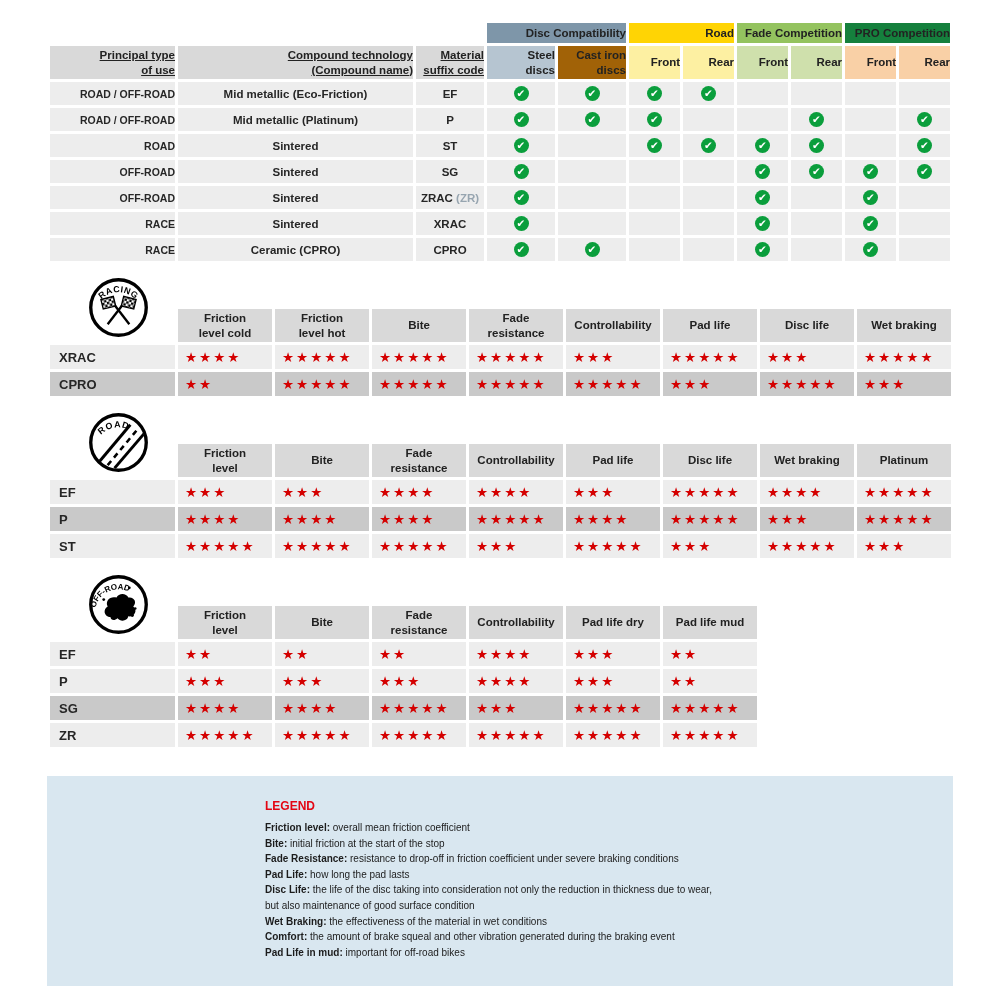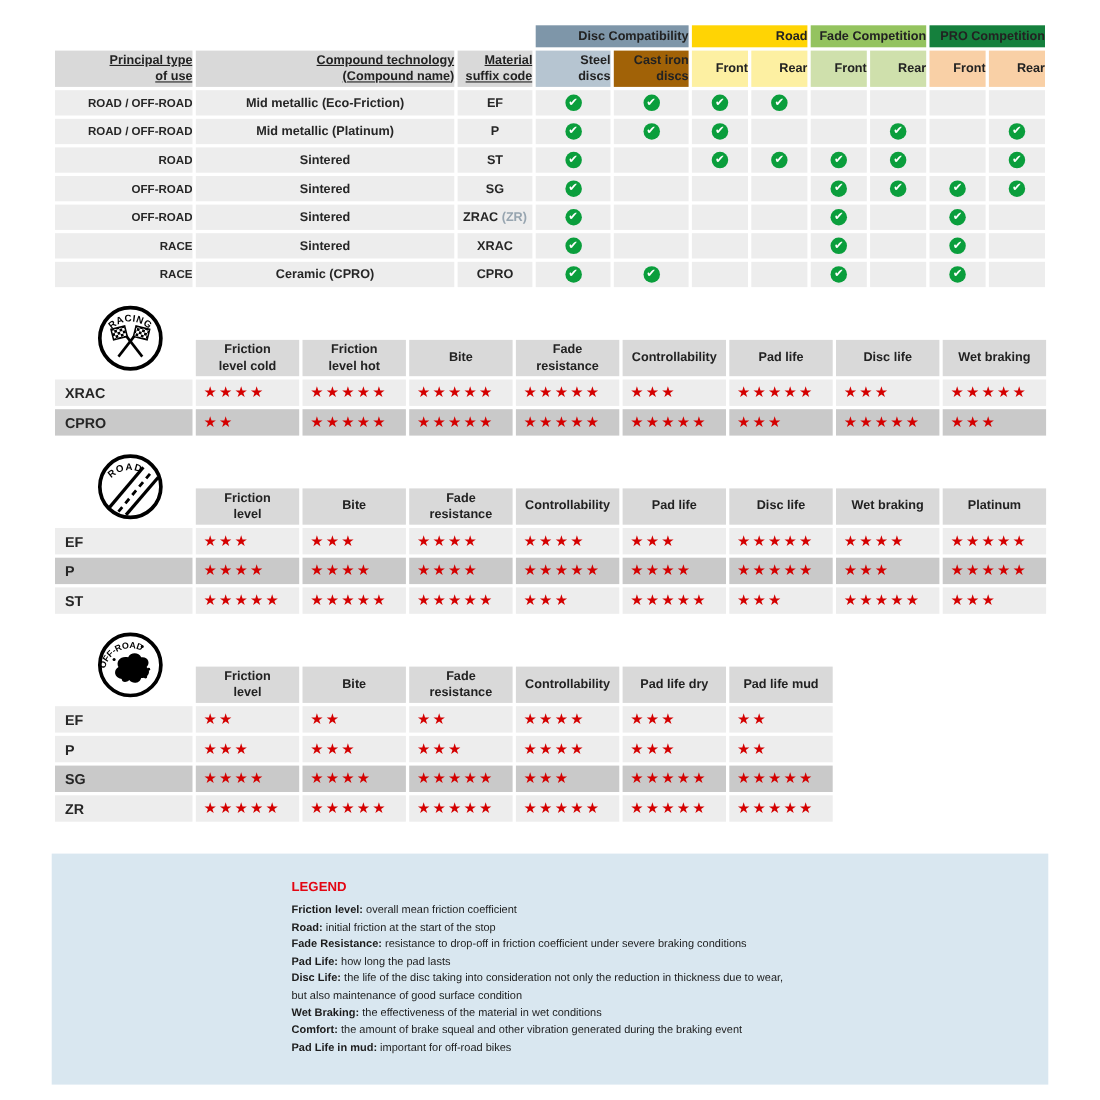--- a/index.html
+++ b/index.html
@@ -419,21 +419,21 @@
               <td class="stars-cell"><span class="stars">★★★★★</span></td>
             </tr>
           </tbody>
         </table>
       </div>
     </div>
   <div class="legend">
     <div class="legend-title">LEGEND</div>
     <div id="legend-entries">
         <div class="legend-line"><span class="legend-term">Friction level:</span> overall mean friction coefficient</div>
-        <div class="legend-line"><span class="legend-term">Road:</span> initial friction at the start of the stop</div>
+        <div class="legend-line"><span class="legend-term">Bite:</span> initial friction at the start of the stop</div>
         <div class="legend-line"><span class="legend-term">Fade Resistance:</span> resistance to drop-off in friction coefficient under severe braking conditions</div>
         <div class="legend-line"><span class="legend-term">Pad Life:</span> how long the pad lasts</div>
         <div class="legend-line"><span class="legend-term">Disc Life:</span> the life of the disc taking into consideration not only the reduction in thickness due to wear,
 but also maintenance of good surface condition</div>
         <div class="legend-line"><span class="legend-term">Wet Braking:</span> the effectiveness of the material in wet conditions</div>
         <div class="legend-line"><span class="legend-term">Comfort:</span> the amount of brake squeal and other vibration generated during the braking event</div>
         <div class="legend-line"><span class="legend-term">Pad Life in mud:</span> important for off-road bikes</div>
       </div>
   </div>
 </div>

